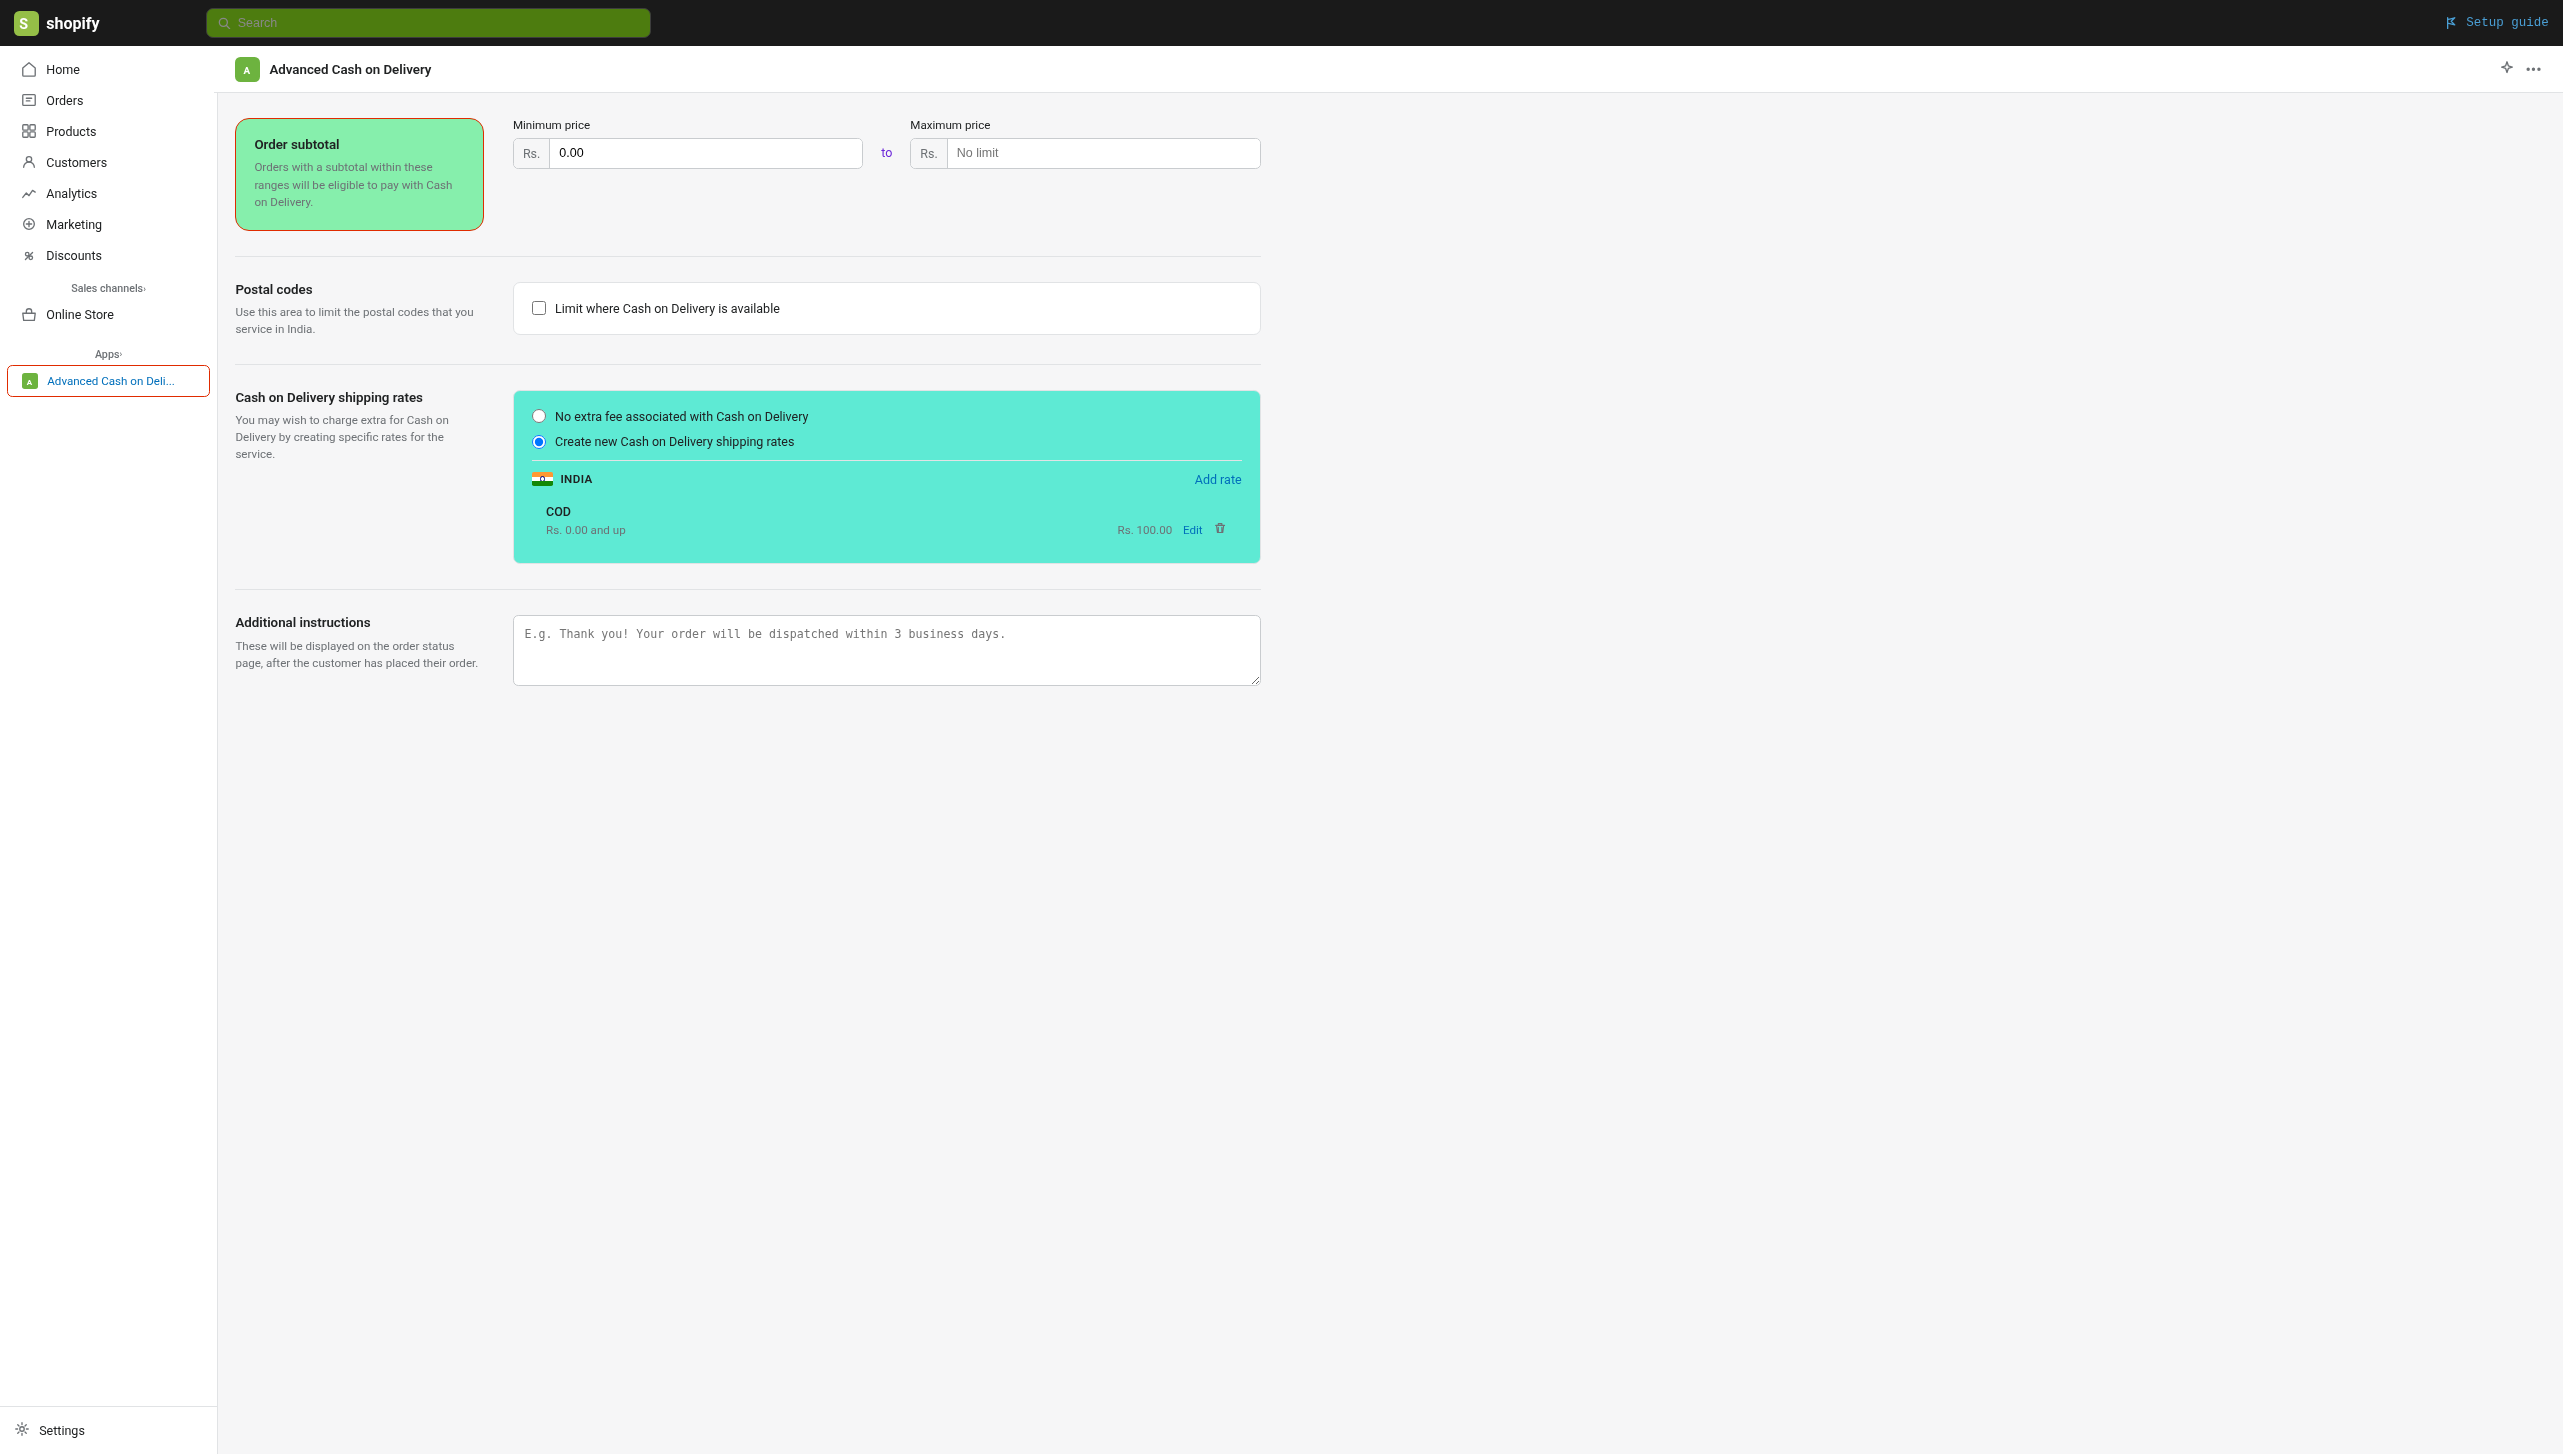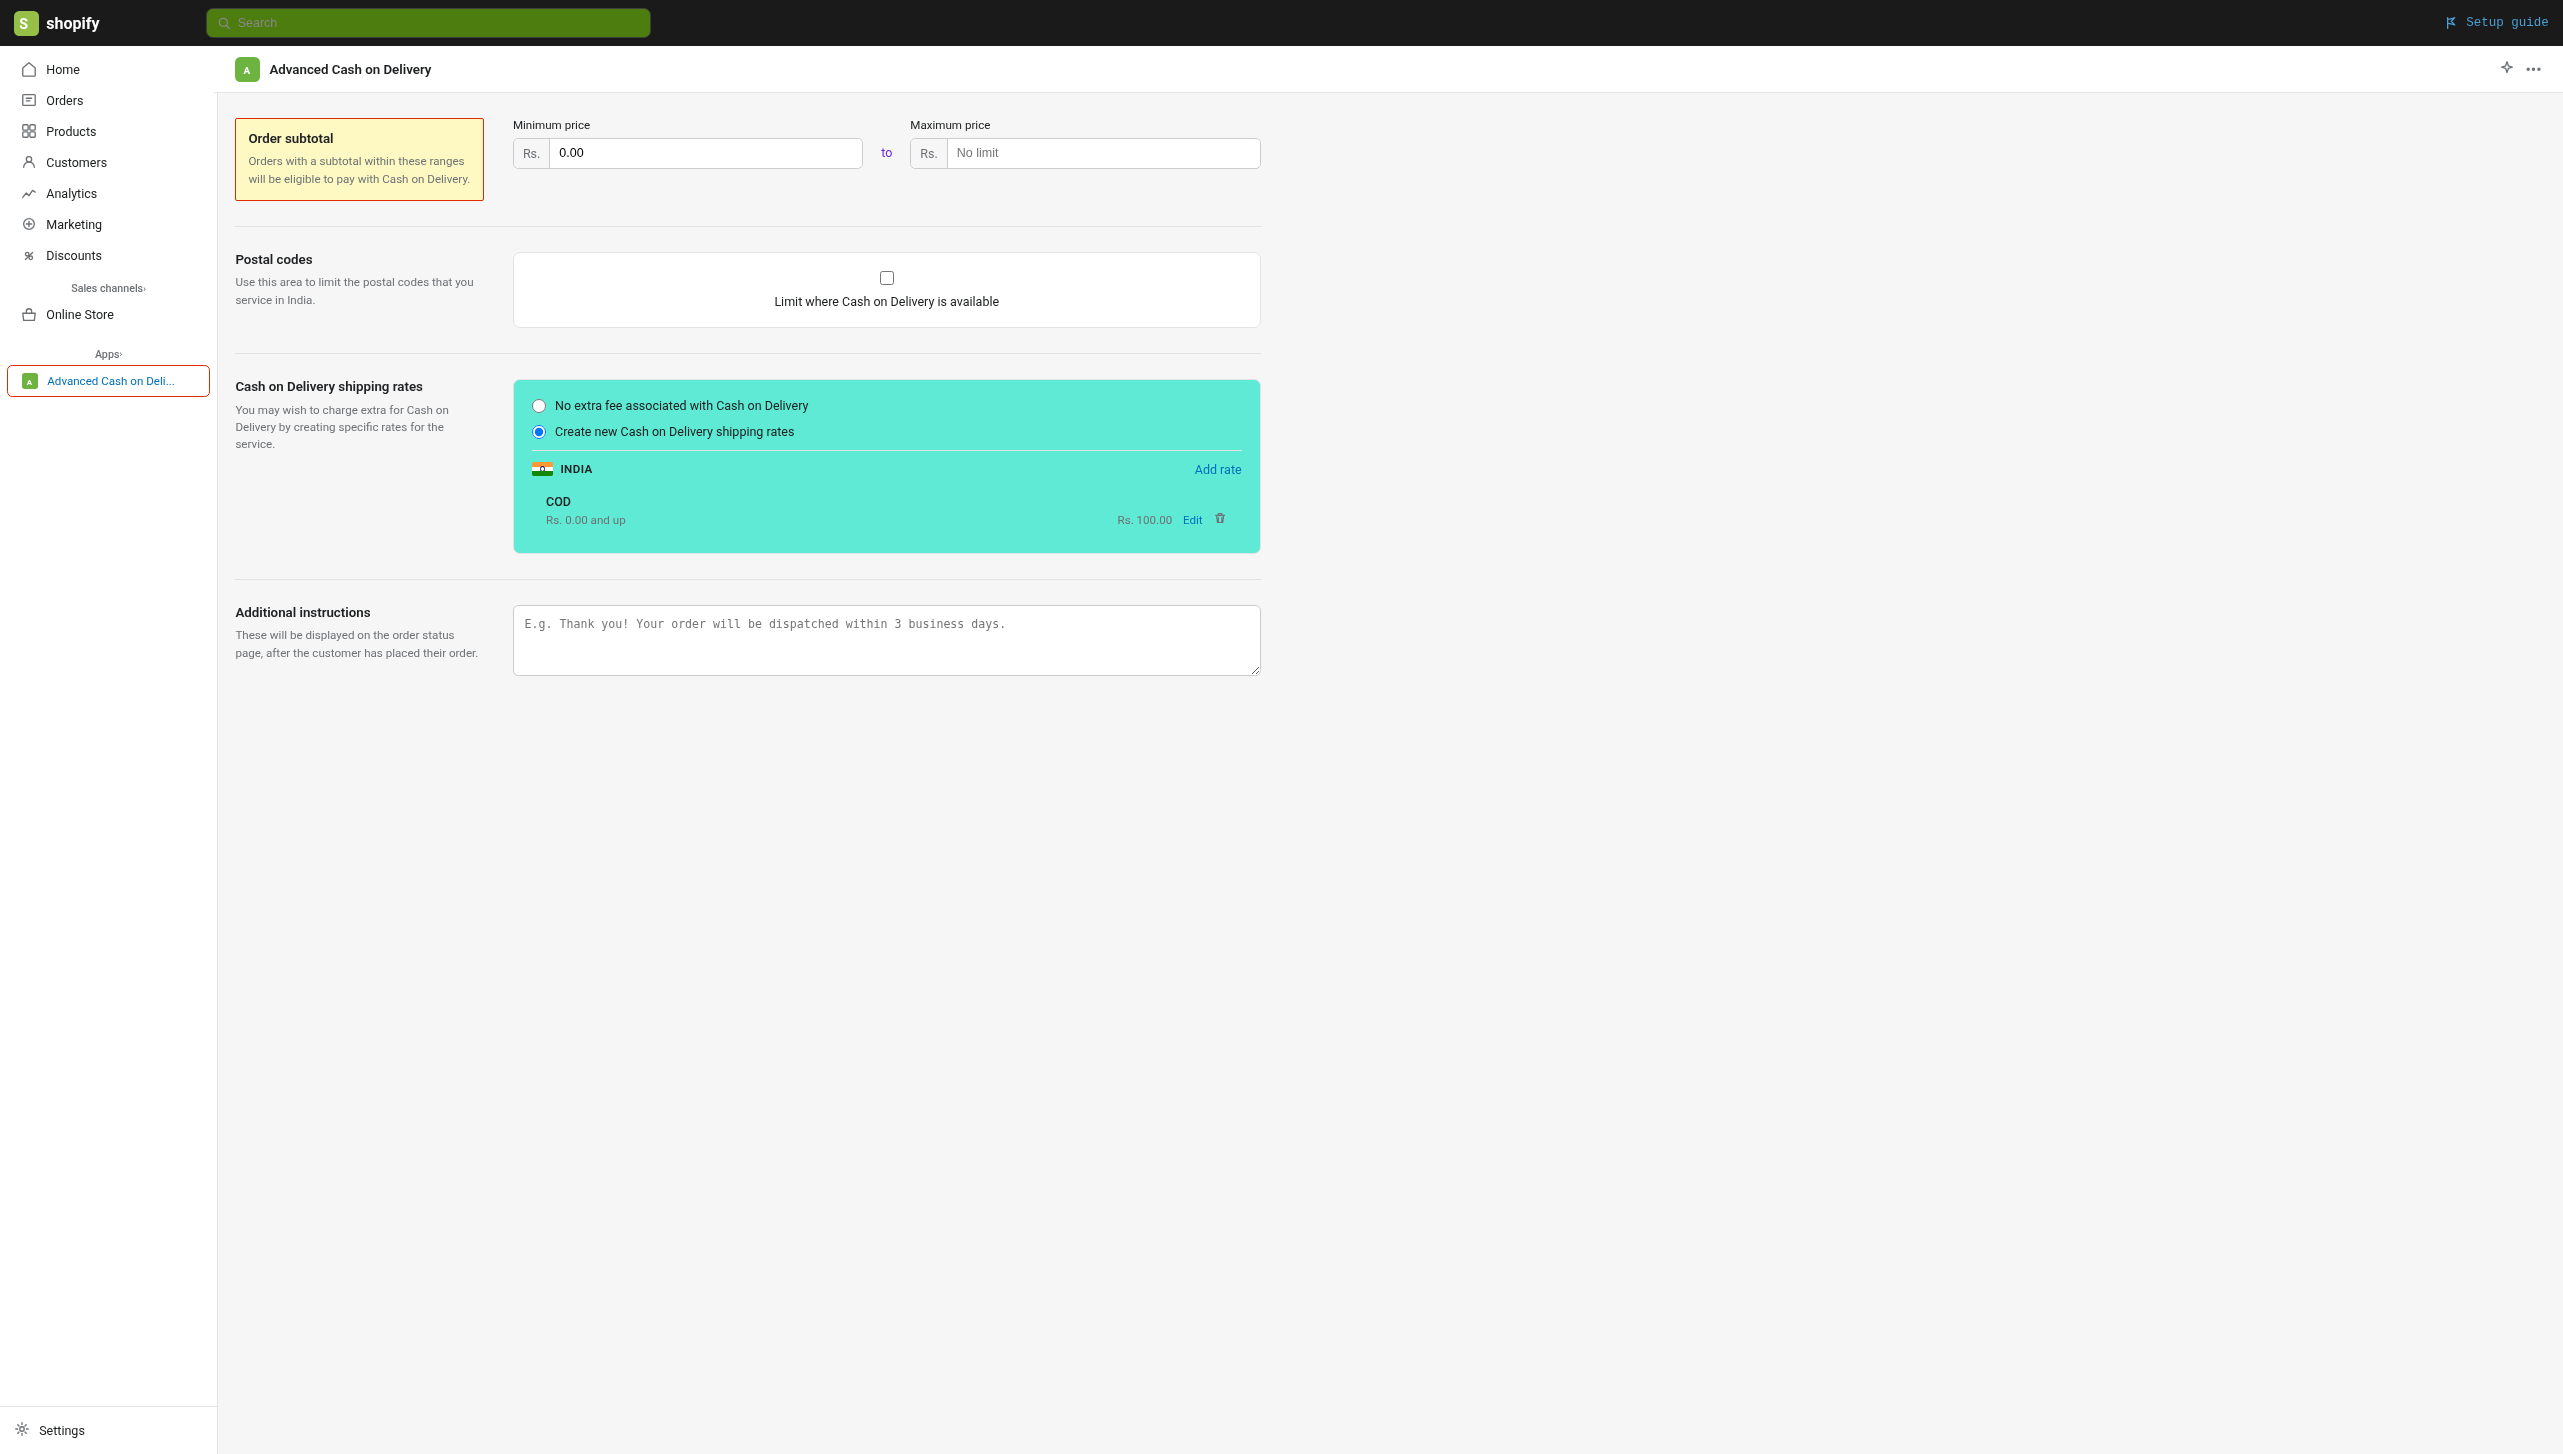--- a/index.html
+++ b/index.html
@@ -53,43 +53,43 @@
 
     .section { display: flex; gap: 28.5px; padding: 25px 0; border-bottom: 0.9px solid #e1e3e5; }
     .section:last-child { border-bottom: none; }
     .section-left { width: 249px; flex-shrink: 0; }
     .section-title { font-weight: 600; font-size: 13.3px; margin-bottom: 7.1px; }
     .section-desc { font-size: 11.6px; color: #6d7175; line-height: 1.5; }
     .section-right { flex: 1; }
 
     
     .subtotal-card {
-      border: 1.8px solid #e02b00; border-radius: 2px; padding: 12px;
-      background: #fef9c3;
+      border: 1.8px solid #e02b00; border-radius: 14px; padding: 18px;
+      background: #86efac;
     }
     .subtotal-card-title { font-weight: 600; font-size: 13.3px; margin-bottom: 7.1px; }
     .subtotal-card-desc { font-size: 11.6px; color: #6d7175; line-height: 1.5; }
 
     
     .price-range-row { display: flex; align-items: center; gap: 18px; }
     .price-field-group { flex: 1; }
     .price-field-label { font-size: 11.6px; color: #202223; margin-bottom: 5.3px; }
     .price-input-wrap {
       display: flex; align-items: center; border: 0.9px solid #c9cccf; border-radius: 5.3px;
       overflow: hidden; background: #fff;
     }
     .price-prefix {
       padding: 7.1px 9px; background: #f6f6f7; border-right: 0.9px solid #c9cccf;
       font-size: 12.5px; color: #6d7175;
     }
     .price-input { border: none; outline: none; padding: 7.1px 9px; font-size: 12.5px; flex: 1; width: 71px; }
     .price-to { font-size: 12.5px; color: #6d28d9; padding-top: 18px; }
 
     
-    .checkbox-row { display: flex; align-items: center; gap: 9px; flex-direction: column; }
+    .checkbox-row { display: flex; align-items: center; gap: 9px; }
     .checkbox-row input[type=checkbox] { width: 14.2px; height: 14.2px; cursor: pointer; }
 
     
     .radio-row { display: flex; align-items: center; gap: 9px; margin-bottom: 10.7px; }
     .radio-row input[type=radio] { width: 14.2px; height: 14.2px; cursor: pointer; }
 
     
     .india-row { display: flex; align-items: center; justify-content: space-between; padding: 10.7px 0; border-top: 0.9px solid #e1e3e5; margin-top: 7.1px; }
     .india-flag { display: flex; align-items: center; gap: 7.1px; }
     .flag-icon { width: 21.4px; height: 14.2px; display: flex; flex-direction: column; overflow: hidden; border-radius: 1.8px; }

